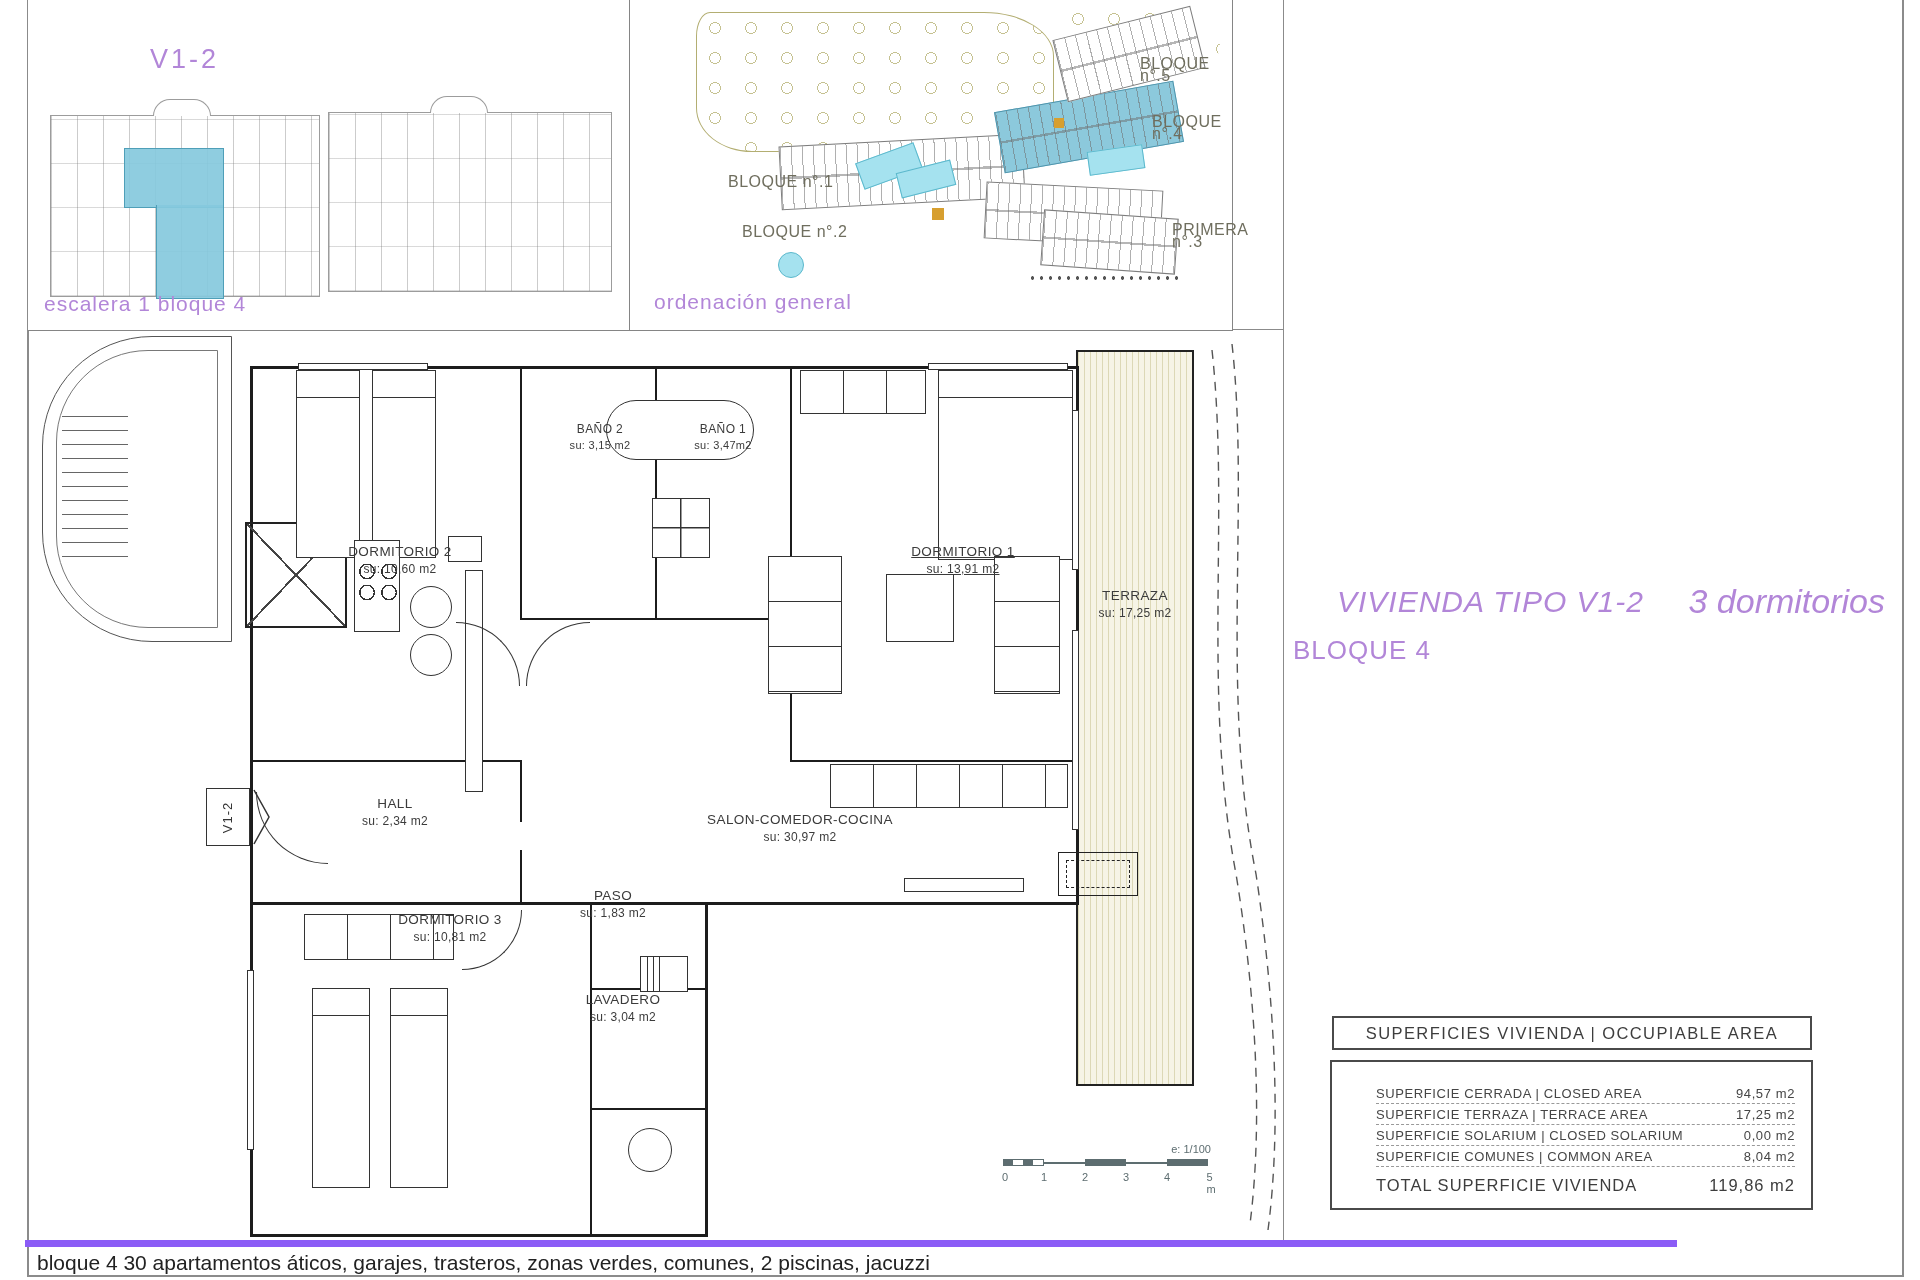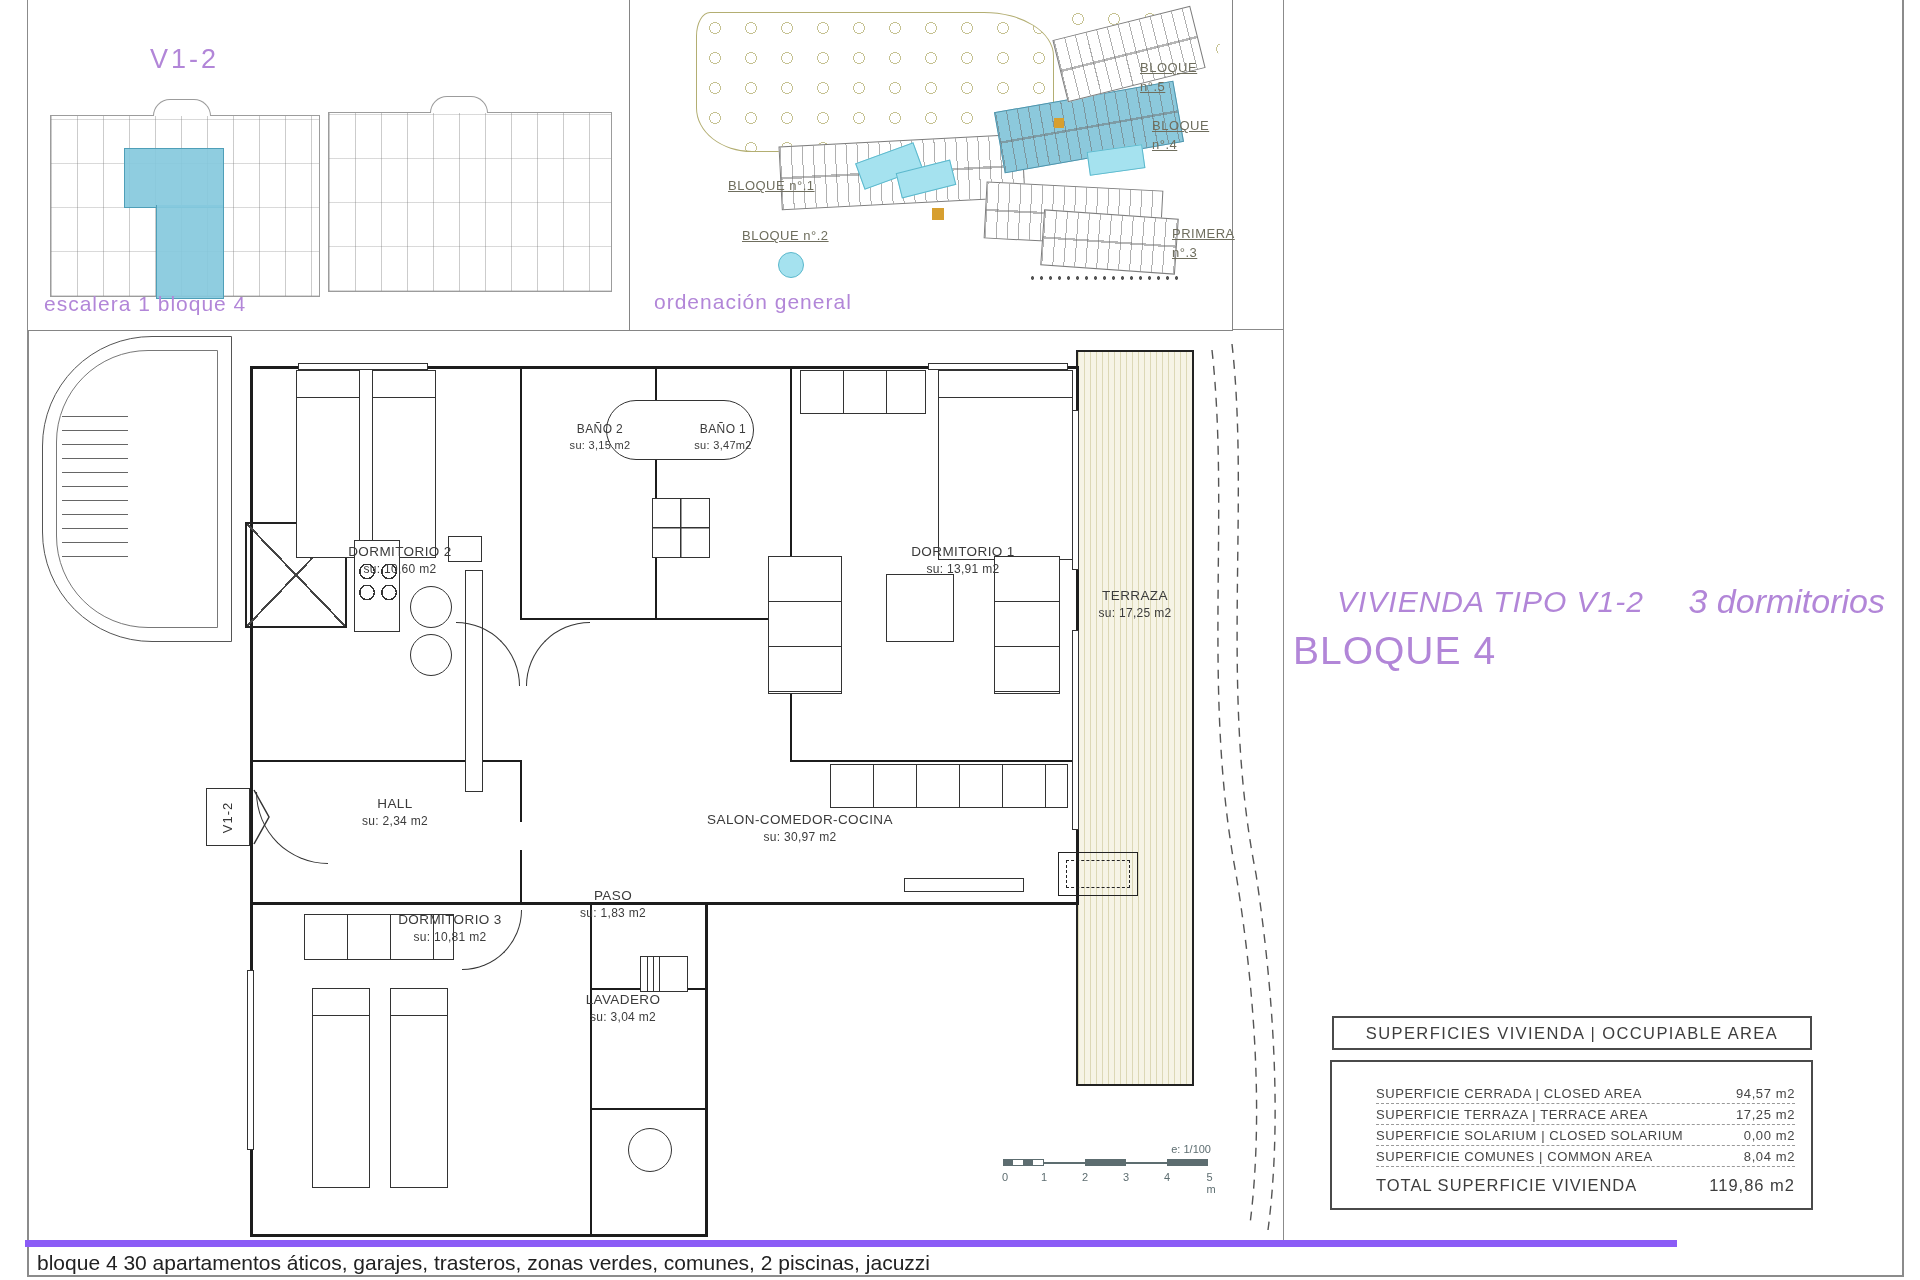--- a/index.html
+++ b/index.html
@@ -22,30 +22,30 @@
   .blue-unit{position:absolute;background:rgba(133,201,221,.92);border:1px solid #4f9fb8;}
   
   .park{position:absolute;border:1px solid #b3ae72;border-radius:14px 70px 36px 56px/24px 44px 22px 44px;
         background-image:radial-gradient(circle,transparent 5px,rgba(178,173,108,.75) 5px 6px,transparent 6px);
         background-size:36px 30px;}
   .bldg{position:absolute;border:1px solid #7d7d7d;background-color:#fff;
         background-image:repeating-linear-gradient(90deg,rgba(110,110,110,.55) 0 1px,transparent 1px 11px),
                          linear-gradient(0deg,transparent 0 48%,rgba(110,110,110,.5) 48% 52%,transparent 52%);}
   .bldg.blue{background-color:#8cc9dc;border-color:#4e93ab;}
   .pool{position:absolute;background:#a5e2ef;border:1px solid #5bb8cc;}
-  .site-label{position:absolute;font-size:13px;letter-spacing:.5px;color:#6f6e5e;line-height:19px;text-decoration:underline;}
+  .site-label{position:absolute;font-size:16px;letter-spacing:.5px;color:#6f6e5e;line-height:12px;}
   .site-label.narrow{width:52px;}
   .dot-strip{position:absolute;height:8px;background-image:radial-gradient(circle,#555 1.5px,transparent 2px);background-size:9px 8px;}
   .orange-sq{position:absolute;background:#d79f2f;}
   
   #title-block{position:absolute;left:1293px;top:582px;width:612px;color:#b286d8;}
   #title-line1{display:flex;justify-content:space-between;align-items:center;padding:0 20px 0 44px;font-style:italic;}
   #title-line1 .big{font-size:30px;letter-spacing:1px;}
   #title-line1 .small{font-size:34px;}
-  #title-line2{display:flex;justify-content:space-between;font-size:39px;letter-spacing:1px;margin-top:8px;}
+  #title-line2{display:flex;justify-content:space-between;font-size:26px;letter-spacing:1px;margin-top:14px;}
   
   #area-table-header{position:absolute;left:1332px;top:1016px;width:480px;height:34px;border:2px solid #4a4a4a;
      display:flex;align-items:center;justify-content:center;font-size:16.5px;letter-spacing:1.4px;color:#3d3d3d;box-sizing:border-box;}
   #area-table{position:absolute;left:1330px;top:1060px;width:483px;height:150px;border:2px solid #4a4a4a;
      box-sizing:border-box;padding:21px 16px 0 44px;}
   .at-row{display:flex;justify-content:space-between;font-size:13px;letter-spacing:.6px;color:#454545;
      padding:3px 0 2px 0;border-bottom:1px dashed #999;}
   .at-total{display:flex;justify-content:space-between;font-size:16.5px;letter-spacing:1px;color:#3d3d3d;margin-top:9px;}
   
   #footer{position:absolute;left:25px;top:1240px;width:1652px;height:36px;border-top:7px solid #8b5cf6;}
@@ -290,21 +290,21 @@
       <div class="ra">su: 10,60 m2</div>
     </div>
     <div class="room-label sm" style="left:512px;top:92px;width:120px;">
       <div class="rn">BAÑO 2</div>
       <div class="ra">su: 3,15 m2</div>
     </div>
     <div class="room-label sm" style="left:635px;top:92px;width:120px;">
       <div class="rn">BAÑO 1</div>
       <div class="ra">su: 3,47m2</div>
     </div>
-    <div class="room-label" style="left:845px;top:214px;width:180px;">
+    <div class="room-label" style="left:845px;top:214px;width:180px;text-decoration:underline;">
       <div class="rn">DORMITORIO 1</div>
       <div class="ra">su: 13,91 m2</div>
     </div>
     <div class="room-label" style="left:1032px;top:258px;width:150px;">
       <div class="rn">TERRAZA</div>
       <div class="ra">su: 17,25 m2</div>
     </div>
     <div class="room-label" style="left:307px;top:466px;width:120px;">
       <div class="rn">HALL</div>
       <div class="ra">su: 2,34 m2</div>

